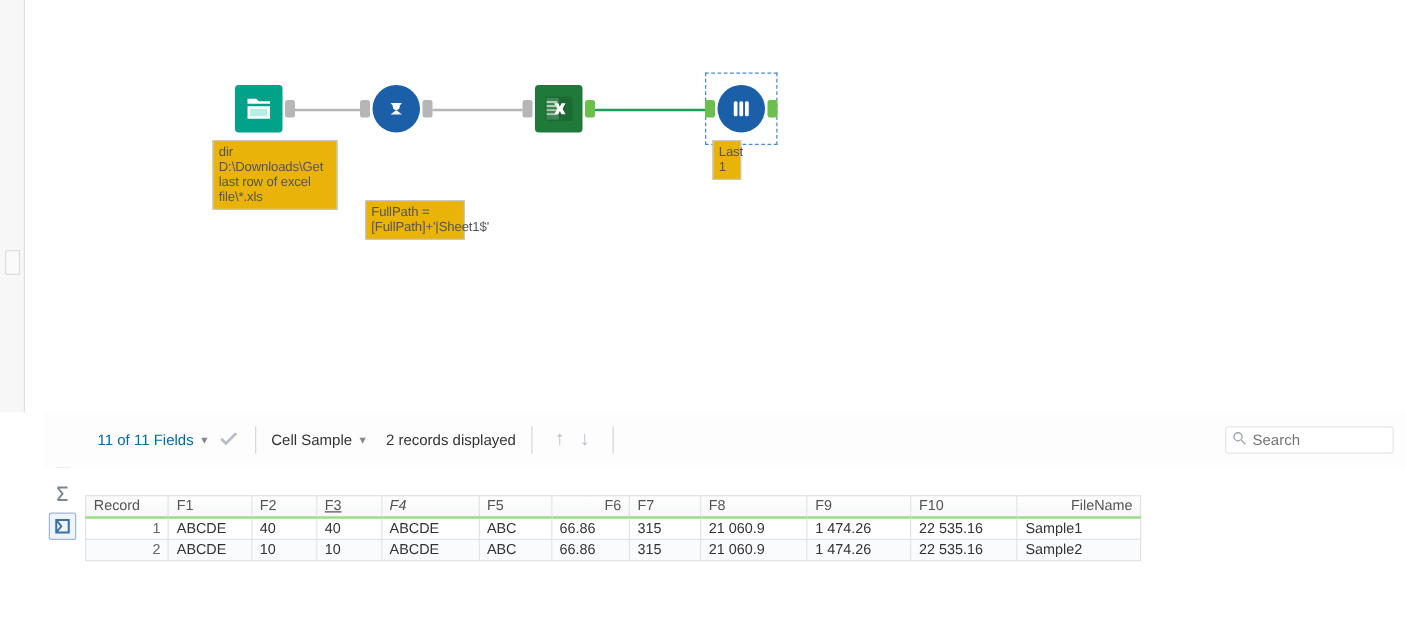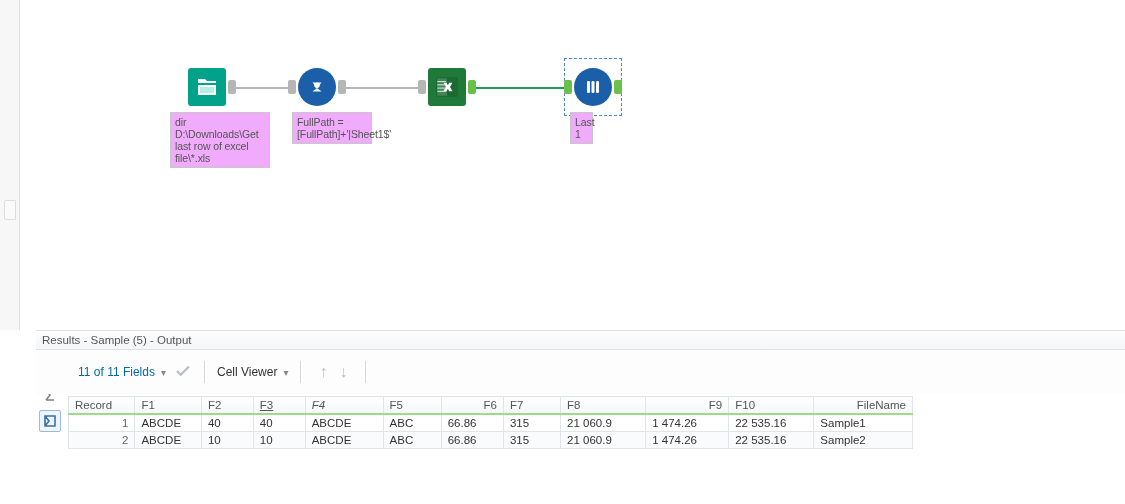--- a/index.html
+++ b/index.html
@@ -40,29 +40,29 @@
     }
     .node .icon {
       width: 38px; height: 38px;
       display: flex; align-items: center; justify-content: center;
       border-radius: 3px;
     }
     .tool-label {
       position: absolute;
       top: 44px; left: -18px;
       width: 100px;
-      background: #f0abfc;
+      background: #eab308;
       border: 1px solid #c7c7c7;
       padding: 3px 4px;
       font-size: 10.5px;
       line-height: 1.15;
       color: #555;
       letter-spacing: -0.1px;
     }
-    .tool-label.narrow { left: -6px; width: 80px; }
+    .tool-label.narrow { left: -6px; width: 80px; margin-top: 48px; }
     .selected-frame {
       position: absolute;
       border: 1px dashed #4a8ad4;
       pointer-events: none;
     }
     .anchor {
       position: absolute;
       width: 8px; height: 14px;
       border-radius: 2px;
       top: 50%; transform: translateY(-50%);
@@ -269,60 +269,71 @@
       </svg>
   </div>
   <div class="vbtn active">
     <svg width="16" height="16" viewBox="0 0 16 16">
         <path fill="none" stroke="#3b6fa8" stroke-width="1.6" d="M3 3h10v10H3zM3 3l4 5-4 5"></path>
       </svg>
   </div>
 </div>
 
 <div class="results-wrap">
-  <div class="results-title">Results - Sample (5) - Output</div>
 
   <div class="toolbar" style="padding-left:30px;">
     <div class="chunk">
       <span class="fields-count">11 of 11 Fields</span>
       <span class="caret">▾</span>
       <span class="check">
         <svg width="18" height="18" viewBox="0 0 24 24">
             <path fill="none" stroke="#b8becb" stroke-width="3" d="M4 12l5 5L20 6"></path>
           </svg>
       </span>
     </div>
     <div class="divider"></div>
     <div class="chunk">
-      <span>Cell Viewer</span>
+      <span>Cell Sample</span>
       <span class="caret">▾</span>
+    </div>
+    <div class="chunk" style="padding-left:4px;">
+      <span>2 records displayed</span>
     </div>
     <div class="divider"></div>
     <div class="chunk nav-arrows">
       <span>↑</span>
       <span>↓</span>
     </div>
     <div class="divider"></div>
 
+    <div class="search-wrap">
+      <span class="sicon">
+        <svg width="13" height="13" viewBox="0 0 24 24">
+            <circle cx="10" cy="10" r="6" fill="none" stroke="#9aa3ad" stroke-width="2"></circle>
+            <line x1="15" y1="15" x2="21" y2="21" stroke="#9aa3ad" stroke-width="2"></line>
+          </svg>
+      </span>
+      <input type="text" placeholder="Search" style="">
+    </div>
   </div>
 </div>
 
 <table class="grid">
   <thead>
       <tr id="grid-head-row">
         <th class="rec-h" style="width: 64px;">Record</th>
         <th style="width: 64px;">F1</th>
         <th style="width: 50px;">F2</th>
         <th style="width: 50px; text-decoration: underline;">F3</th>
         <th style="width: 75px; font-style: italic;">F4</th>
         <th style="width: 56px;">F5</th>
         <th style="width: 60px; text-align: right;">F6</th>
         <th style="width: 55px;">F7</th>
         <th style="width: 82px;">F8</th>
-        <th style="width: 80px; text-align: right;">F9</th>
+        <th style="width: 80px;">F9</th>
         <th style="width: 82px;">F10</th>
         <th style="width: 95px; text-align: right;">FileName</th>
       </tr>
     </thead>
   <tbody id="grid-body">
       <tr>
         <td class="rec">1</td>
         <td>ABCDE</td>
         <td>40</td>
         <td>40</td>

